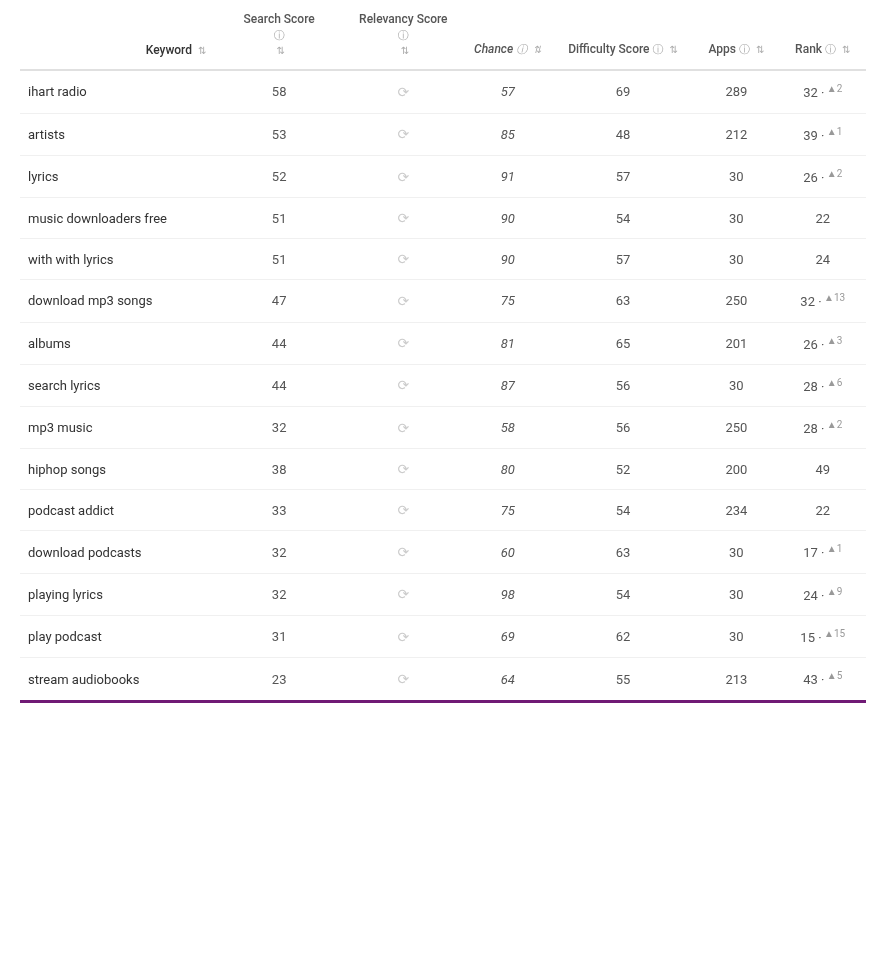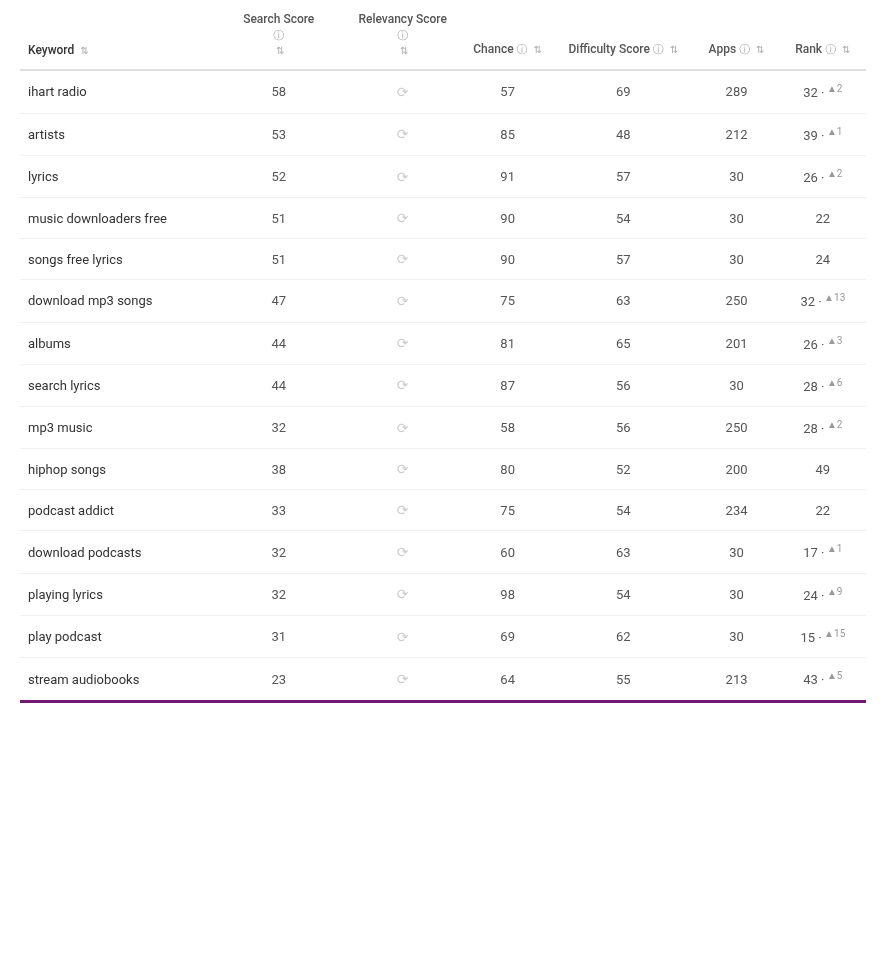--- a/index.html
+++ b/index.html
@@ -15,21 +15,21 @@
     }
     table {
       width: 100%;
       border-collapse: collapse;
     }
     thead tr {
       border-bottom: 2px solid #e0e0e0;
     }
     th {
       padding: 12px 8px;
-      text-align: left;
+      text-align: right;
       font-weight: 500;
       color: #555;
       font-size: 12px;
       vertical-align: bottom;
       white-space: nowrap;
     }
     th .sort-icon {
       display: inline-block;
       margin-left: 3px;
       color: #aaa;
@@ -45,21 +45,21 @@
       color: #555;
       font-size: 13px;
       border-bottom: 1px solid #f0f0f0;
     }
     tr:last-child td {
       border-bottom: 3px solid #701a75;
     }
     .col-keyword { width: 180px; color: #333; }
     .col-search-score { width: 120px; text-align: center; }
     .col-relevancy { width: 110px; text-align: center; }
-    .col-chance { width: 80px; text-align: center; }
+    .col-chance { width: 80px; text-align: center; font-style: italic; }
     .col-difficulty { width: 130px; text-align: center; }
     .col-apps { width: 80px; text-align: center; }
     .col-rank { width: 80px; text-align: center; }
     th.col-search-score,
     th.col-relevancy,
     th.col-chance,
     th.col-difficulty,
     th.col-apps,
     th.col-rank {
       text-align: center;
@@ -156,21 +156,21 @@
         <tr>
           <td class="col-keyword">music downloaders free</td>
           <td class="col-search-score">51</td>
           <td class="col-relevancy"><span class="loading-icon">⟳</span></td>
           <td class="col-chance">90</td>
           <td class="col-difficulty">54</td>
           <td class="col-apps">30</td>
           <td class="col-rank">22</td>
         </tr>
         <tr>
-          <td class="col-keyword">songs free lyrics</td>
+          <td class="col-keyword">with with lyrics</td>
           <td class="col-search-score">51</td>
           <td class="col-relevancy"><span class="loading-icon">⟳</span></td>
           <td class="col-chance">90</td>
           <td class="col-difficulty">57</td>
           <td class="col-apps">30</td>
           <td class="col-rank">24</td>
         </tr>
         <tr>
           <td class="col-keyword">download mp3 songs</td>
           <td class="col-search-score">47</td>

